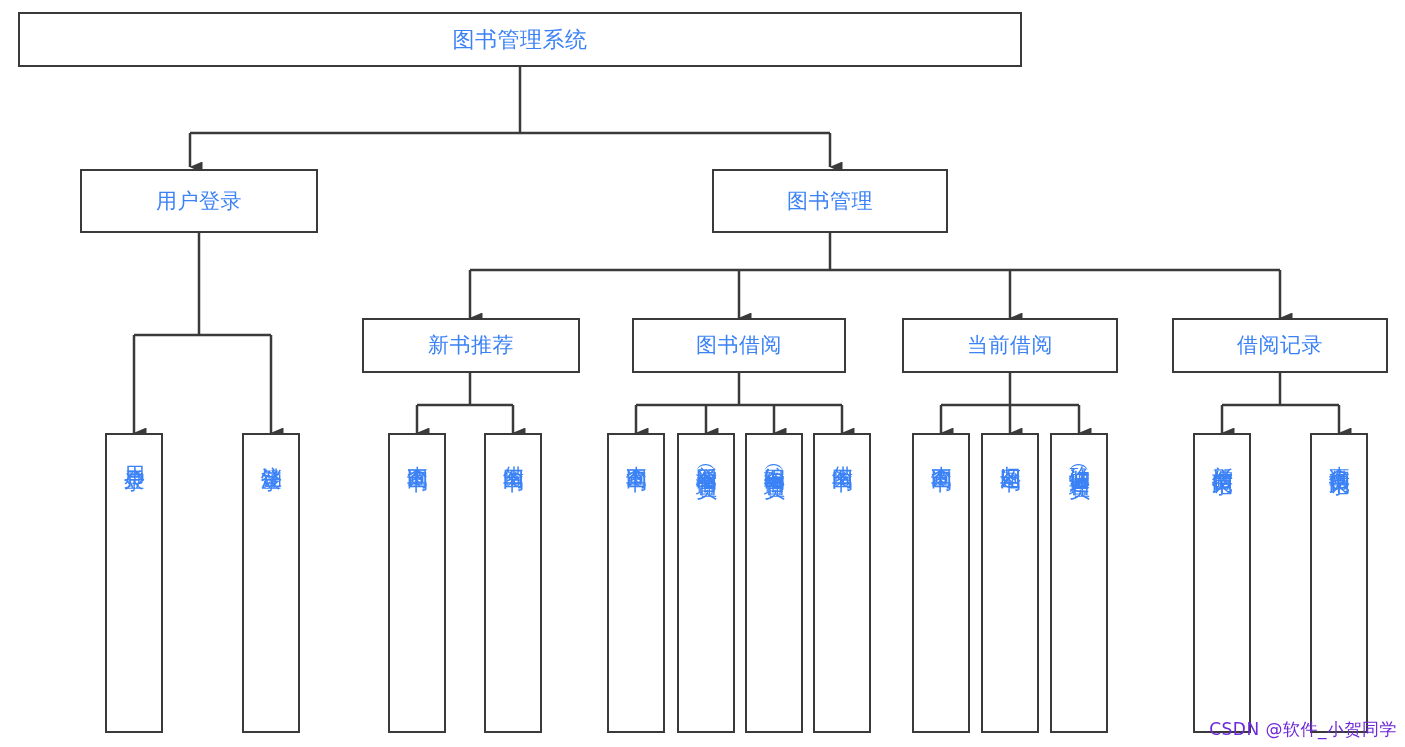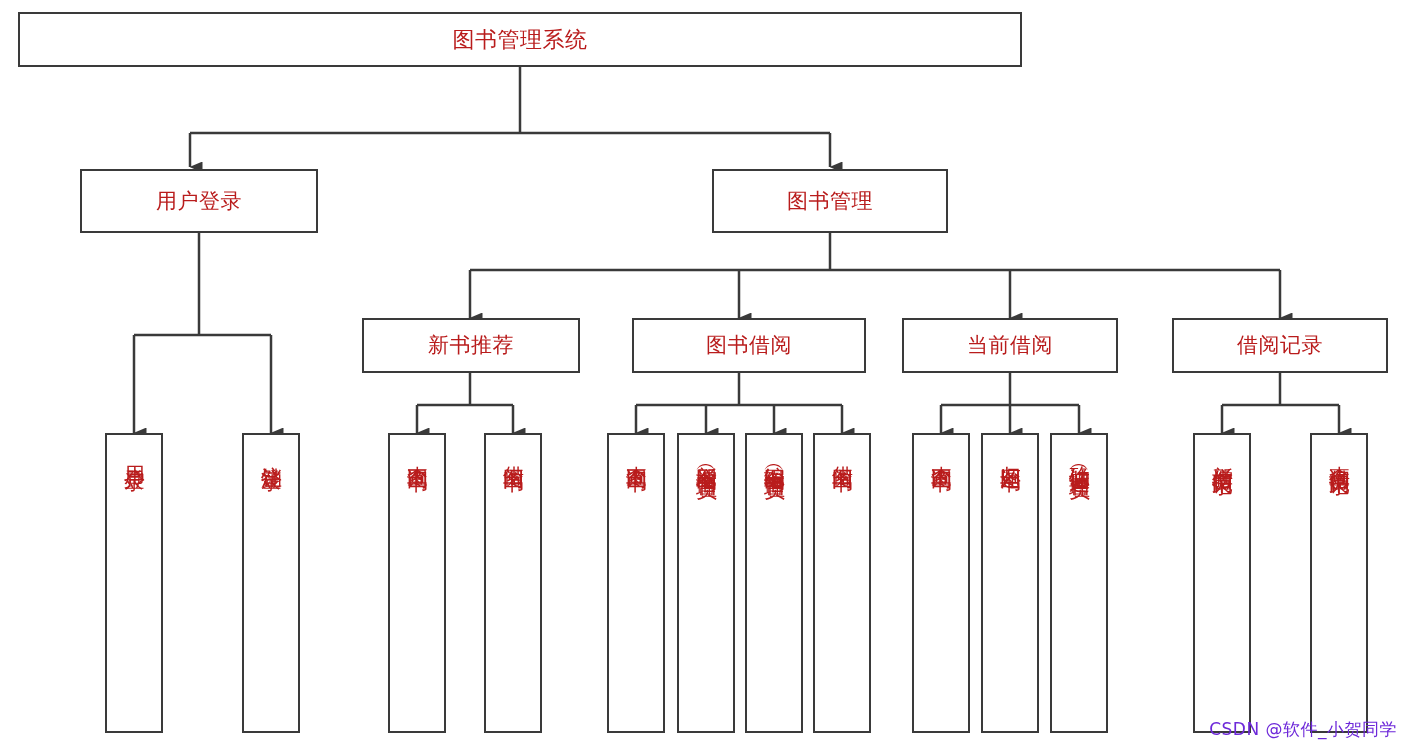--- a/index.html
+++ b/index.html
@@ -26,21 +26,21 @@
     height: 747px;
   }
   .node {
     position: absolute;
     box-sizing: border-box;
     border: 2.5px solid #3a3a3a;
     background: #ffffff;
     display: flex;
     align-items: center;
     justify-content: center;
-    color: #b91c1c;
+    color: #3b82f6;
     z-index: 3;
   }
   .node-label {
     display: block;
     text-align: center;
     letter-spacing: 0.5px;
     white-space: nowrap;
   }
   
   .node.horiz .node-label {
@@ -136,21 +136,21 @@
   <div class="node horiz" style="left:80px; top:169px; width:238px; height:64px;">
     <span class="node-label">用户登录</span>
   </div>
   <div class="node horiz" style="left:362px; top:318px; width:218px; height:55px;">
     <span class="node-label">新书推荐</span>
   </div>
 
   <div class="node horiz" style="left:712px; top:169px; width:236px; height:64px;">
     <span class="node-label">图书管理</span>
   </div>
-  <div class="node horiz" style="left:632px; top:318px; width:234px; height:55px;">
+  <div class="node horiz" style="left:632px; top:318px; width:214px; height:55px;">
     <span class="node-label">图书借阅</span>
   </div>
   <div class="node horiz" style="left:1172px; top:318px; width:216px; height:55px;">
     <span class="node-label">借阅记录</span>
   </div>
   <div class="node horiz" style="left:902px; top:318px; width:216px; height:55px;">
     <span class="node-label">当前借阅</span>
   </div>
 
   <div class="node vert" style="left:105px; top:433px; width:58px; height:300px;">

